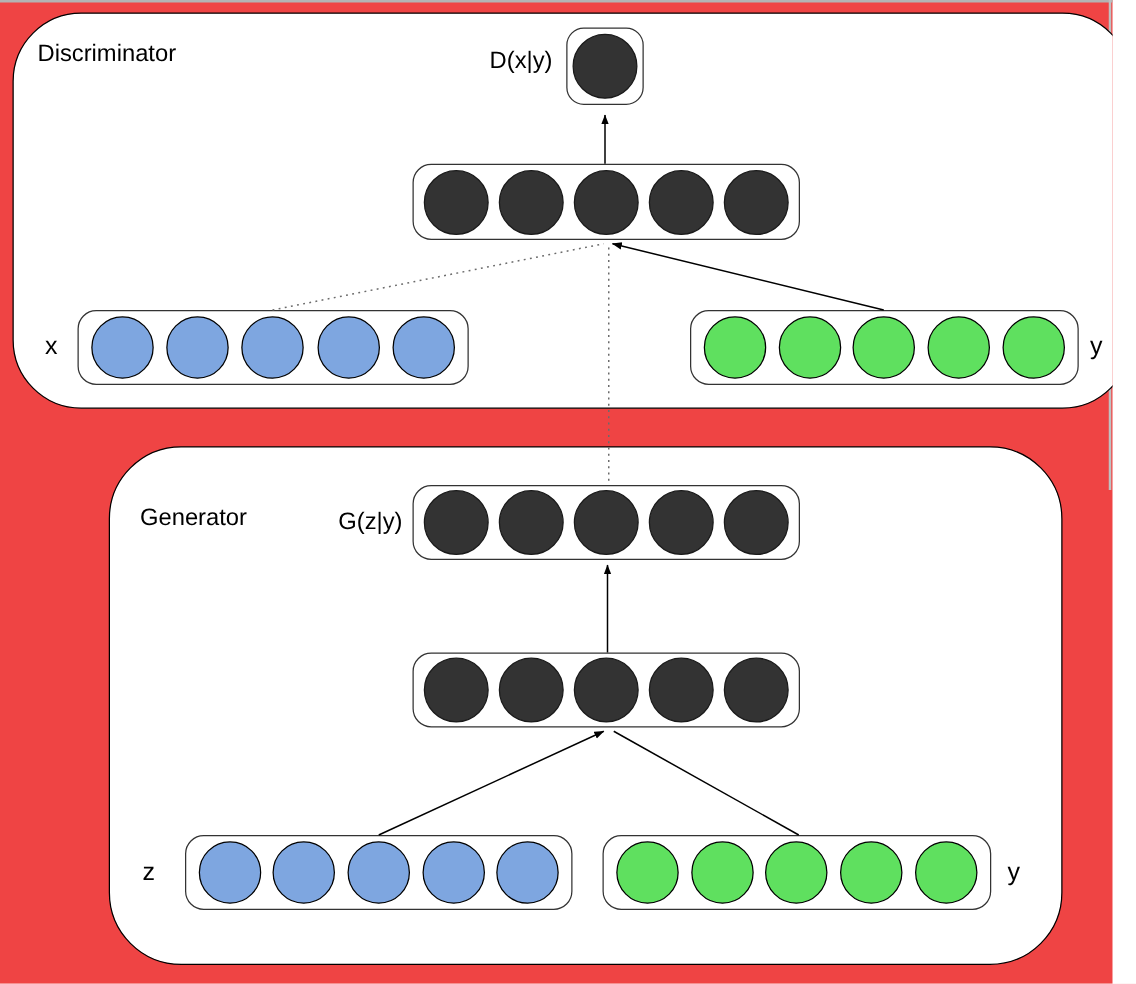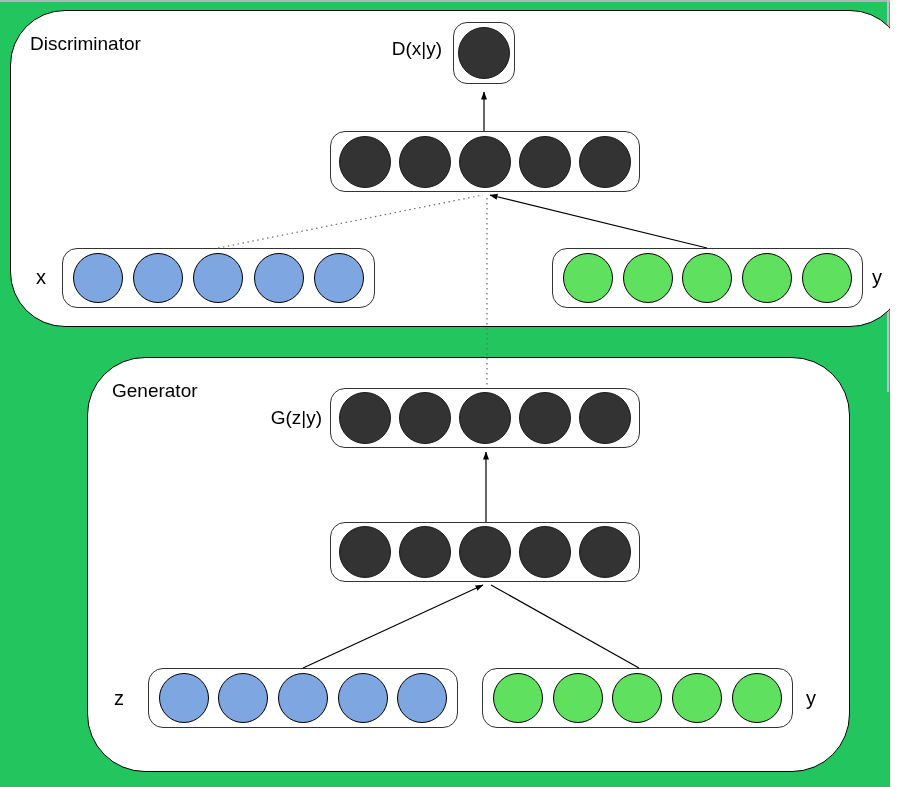--- a/index.html
+++ b/index.html
@@ -1,19 +1,19 @@
 <!DOCTYPE html>
 <html><head>
 <meta charset="utf-8">
 <style>
   html,body{margin:0;padding:0;background:#ffffff;}
   #canvas{
     position:relative;
     width:890px;height:787px;
-    background:#22c55e;
+    background:#ef4444;
     overflow:hidden;
     font-family:"Liberation Sans", sans-serif;
     color:#000;
     text-decoration:underline;
   }
   .edge-top{position:absolute;left:0;top:0;width:909px;height:2px;background:#b3b3b3;}
   .edge-right{position:absolute;right:1px;top:0;width:2px;height:392px;background:#c0c0c0;}
   .group-box{
     position:absolute;
     border:1px solid #000;
@@ -102,21 +102,21 @@
   <div class="layer" style="left:552px;top:248px;width:311px;height:60px;">
       <div class="node" style="background: rgb(95, 224, 95);"></div>
       <div class="node" style="background: rgb(95, 224, 95);"></div>
       <div class="node" style="background: rgb(95, 224, 95);"></div>
       <div class="node" style="background: rgb(95, 224, 95);"></div>
       <div class="node" style="background: rgb(95, 224, 95);"></div>
     </div>
   <div class="var-label" style="left:872px;top:266px;">y</div>
 
   <div class="group-box gen"></div>
-  <div class="group-title" style="left:112px;top:380px;">Generator</div>
+  <div class="group-title" style="left:112px;top:404px;">Generator</div>
 
   <div class="eq-label" style="left:238px;top:407px;width:84px;">G(z|y)</div>
 
   <div class="layer dark" style="left:330px;top:388px;width:310px;height:60px;">
       <div class="node" style="background: rgb(51, 51, 51);"></div>
       <div class="node" style="background: rgb(51, 51, 51);"></div>
       <div class="node" style="background: rgb(51, 51, 51);"></div>
       <div class="node" style="background: rgb(51, 51, 51);"></div>
       <div class="node" style="background: rgb(51, 51, 51);"></div>
     </div>

